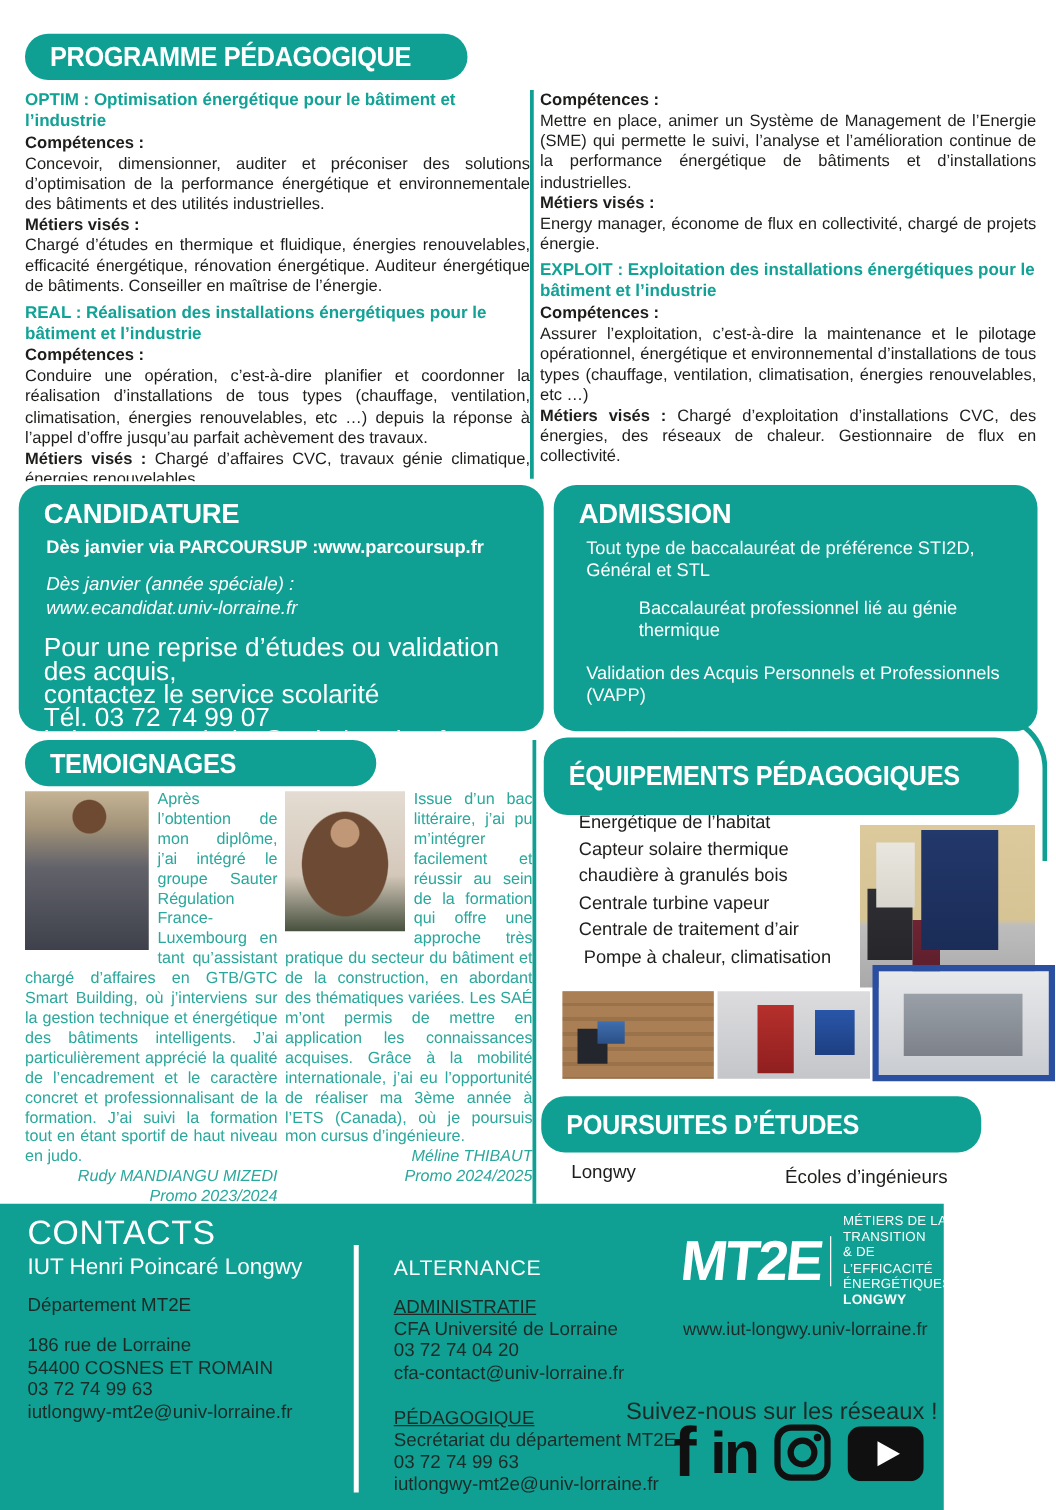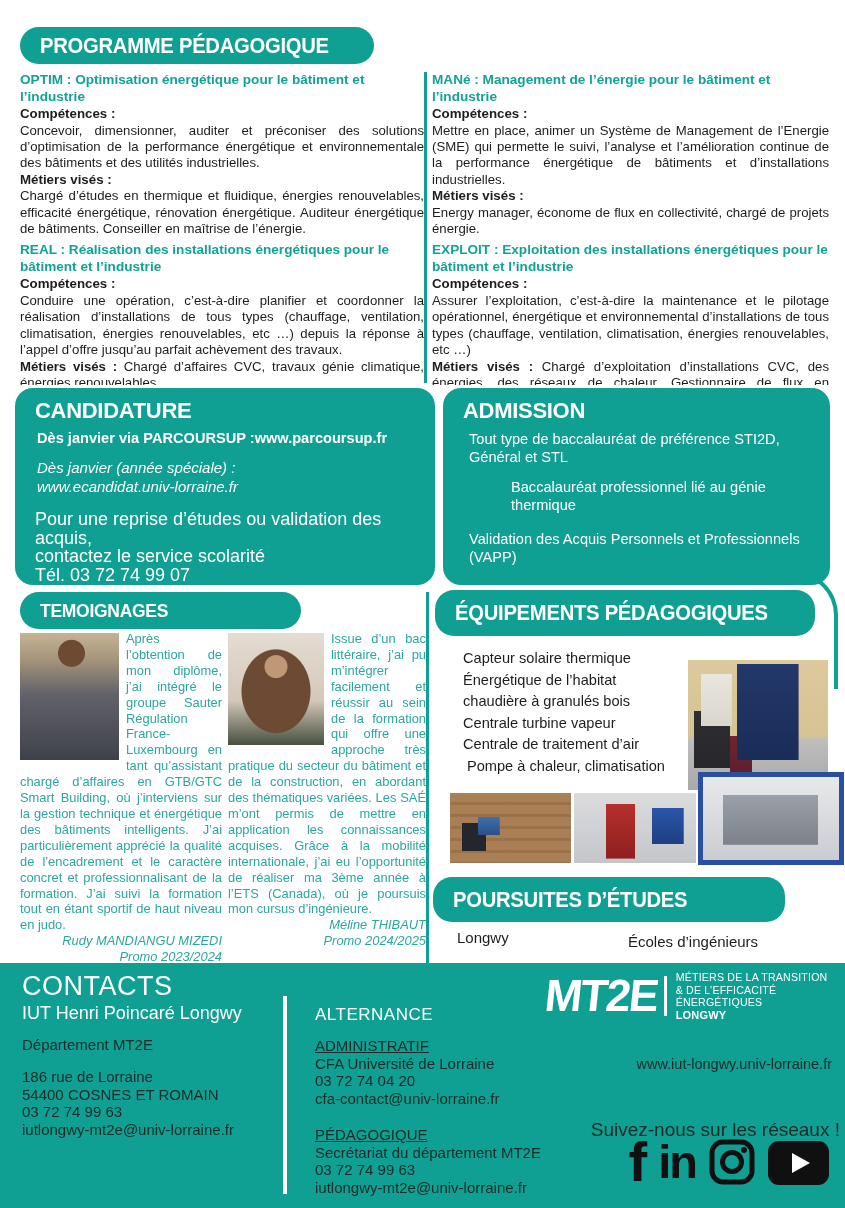--- a/index.html
+++ b/index.html
@@ -38,21 +38,21 @@
   .body b{ font-weight:bold; }
 
   
   .tealbox{
     position:absolute; background:var(--teal); color:#fff;
     border-radius:18px; padding:10px 20px 1px 20px; overflow:hidden;
   }
   .tealbox h2{ font-size:22px; font-weight:bold; letter-spacing:-0.3px; margin-bottom:6px; }
   .cand-bold{ font-size:14.6px; font-weight:bold; margin-left:2px; }
   .cand-italic{ font-style:italic; font-size:15px; line-height:19px; margin:12px 0 0 2px; }
-  .cand-par{ font-size:18px; line-height:18.5px; margin-top:14px; }
+  .cand-par{ font-size:21px; line-height:18.5px; margin-top:14px; }
   .adm-item{ font-size:14.6px; line-height:18px; margin:0 0 12px 6px; }
   .adm-annee{ font-size:14.2px; line-height:18px; margin:4px 0 0 6px; }
   .adm-annee b{ font-weight:bold; }
   .adm-annee i{ font-style:italic; }
 
   
   .testimonial{
     position:absolute; top:631px; height:334px; overflow:hidden;
     color:var(--teal-light); font-size:12.9px; line-height:15.9px; text-align:justify;
   }
@@ -111,21 +111,21 @@
   .equip-list p{ font-size:14.6px; line-height:21.6px; }
   .accent-arc{
     position:absolute; left:778px; top:571px; width:60px; height:118px;
     border-top:4px solid var(--teal); border-right:4px solid var(--teal);
     border-top-right-radius:44px; z-index:1;
   }
 
   .pours-item{ position:absolute; font-size:15px; }
 
   
-  .footer{ position:absolute; left:0; top:963px; width:845px; height:245px; background:var(--teal); }
+  .footer{ position:absolute; left:0; top:963px; width:755px; height:245px; background:var(--teal); }
   .f-contacts-title{ position:absolute; left:22px; top:8px; color:#fff; font-size:27px; letter-spacing:0.5px; }
   .f-iut{ position:absolute; left:22px; top:40px; color:#fff; font-size:18px; }
   .f-dark{ color:var(--on-teal-dark); font-size:15px; line-height:17.5px; }
   .f-dept{ position:absolute; left:22px; top:73px; }
   .f-addr{ position:absolute; left:22px; top:105px; }
   .f-vdiv{ position:absolute; left:283px; top:33px; width:4px; height:198px; background:#fff; }
   .f-alt{ position:absolute; left:315px; top:42px; color:#fff; font-size:17px; letter-spacing:0.5px; }
   .f-admin{ position:absolute; left:315px; top:74px; }
   .f-peda{ position:absolute; left:315px; top:163px; }
   .f-ul{ text-decoration:underline; }
@@ -162,21 +162,20 @@
     <div class="track">
       <h3 class="track-title">REAL : Réalisation des installations énergétiques pour le bâtiment et l’industrie</h3>
       <p class="lbl">Compétences :</p>
       <p class="body">Conduire une opération, c’est-à-dire planifier et coordonner la réalisation d’installations de tous types (chauffage, ventilation, climatisation, énergies renouvelables, etc …) depuis la réponse à l’appel d’offre jusqu’au parfait achèvement des travaux.</p>
       <p class="body"><b>Métiers visés :</b> <span>Chargé d’affaires CVC, travaux génie climatique, énergies renouvelables.</span></p>
     </div>
   </div>
 
   <div class="prog-col right">
     <div class="track">
-      <h3 class="track-title">MANé : Management de l’énergie pour le bâtiment et l’industrie</h3>
       <p class="lbl">Compétences :</p>
       <p class="body">Mettre en place, animer un Système de Management de l’Energie (SME) qui permette le suivi, l’analyse et l’amélioration continue de la performance énergétique de bâtiments et d’installations industrielles.</p>
       <p class="lbl">Métiers visés :</p>
       <p class="body">Energy manager, économe de flux en collectivité, chargé de projets énergie.</p>
     </div>
     <div class="track">
       <h3 class="track-title">EXPLOIT : Exploitation des installations énergétiques pour le bâtiment et l’industrie</h3>
       <p class="lbl">Compétences :</p>
       <p class="body">Assurer l’exploitation, c’est-à-dire la maintenance et le pilotage opérationnel, énergétique et environnemental d’installations de tous types (chauffage, ventilation, climatisation, énergies renouvelables, etc …)</p>
       <p class="body"><b>Métiers visés :</b> <span>Chargé d’exploitation d’installations CVC, des énergies, des réseaux de chaleur. Gestionnaire de flux en collectivité.</span></p>
@@ -199,48 +198,48 @@
   </div>
 
   <div class="tealbox" style="left:443px;top:388px;width:387px;height:197px;">
     <h2>ADMISSION</h2>
     <p class="adm-item">Tout type de baccalauréat de préférence STI2D, Général et STL</p>
     <p class="adm-item" style="margin-bottom:16px;margin-left:48px;">Baccalauréat professionnel lié au génie thermique</p>
     <p class="adm-item" style="margin-bottom:16px;">Validation des Acquis Personnels et Professionnels (VAPP)</p>
     <p class="adm-annee"><b>Année spéciale : </b><i>Possibilité de passerelles entrantes en B.U.T.2 et B.U.T.3 et sortantes à partir du B.U.T.2</i></p>
   </div>
 
-  <div class="pill" style="left:20px;top:592px;height:37px;font-size:19px;min-width:281px;">
+  <div class="pill" style="left:20px;top:592px;height:37px;font-size:22px;min-width:281px;">
     <span>TEMOIGNAGES</span>
   </div>
 
   <div class="vdiv" style="left:426px;top:592px;height:371px;"></div>
 
   <div class="testimonial" style="left:20px;width:202px;">
     <span class="photo ph-rudy"></span>
     <span>Après l’obtention de mon diplôme, j’ai intégré le groupe Sauter Régulation France-Luxembourg en tant qu’assistant chargé d’affaires en GTB/GTC Smart Building, où j’interviens sur la gestion technique et énergétique des bâtiments intelligents. J’ai particulièrement apprécié la qualité de l’encadrement et le caractère concret et professionnalisant de la formation. J’ai suivi la formation tout en étant sportif de haut niveau en judo.</span>
     <p class="sig">Rudy MANDIANGU MIZEDI</p>
     <p class="sig">Promo 2023/2024</p>
   </div>
 
   <div class="testimonial" style="left:228px;width:198px;">
     <span class="photo ph-meline"></span>
     <span>Issue d’un bac littéraire, j’ai pu m’intégrer facilement et réussir au sein de la formation qui offre une approche très pratique du secteur du bâtiment et de la construction, en abordant des thématiques variées. Les SAÉ m’ont permis de mettre en application les connaissances acquises. Grâce à la mobilité internationale, j’ai eu l’opportunité de réaliser ma 3ème année à l’ETS (Canada), où je poursuis mon cursus d’ingénieure.</span>
     <p class="sig">Méline THIBAUT</p>
     <p class="sig">Promo 2024/2025</p>
   </div>
 
   <div class="accent-arc"></div>
-  <div class="pill" style="left:435px;top:590px;height:46px;font-size:22px;">
+  <div class="pill" style="left:435px;top:590px;height:62px;font-size:22px;">
     <span>ÉQUIPEMENTS PÉDAGOGIQUES</span>
   </div>
 
   <div class="equip-list">
+    <p>Énergétique de l’habitat</p>
     <p>Capteur solaire thermique</p>
-    <p>Énergétique de l’habitat</p>
     <p>chaudière à granulés bois</p>
     <p>Centrale turbine vapeur</p>
     <p>Centrale de traitement d’air</p>
     <p style="margin-left:4px;">Pompe à chaleur, climatisation</p>
   </div>
 
   <div class="photo ph-solar"></div>
   <div class="photo ph-cabin"></div>
   <div class="photo ph-machines"></div>
   <div class="photo ph-blueframe"></div>

